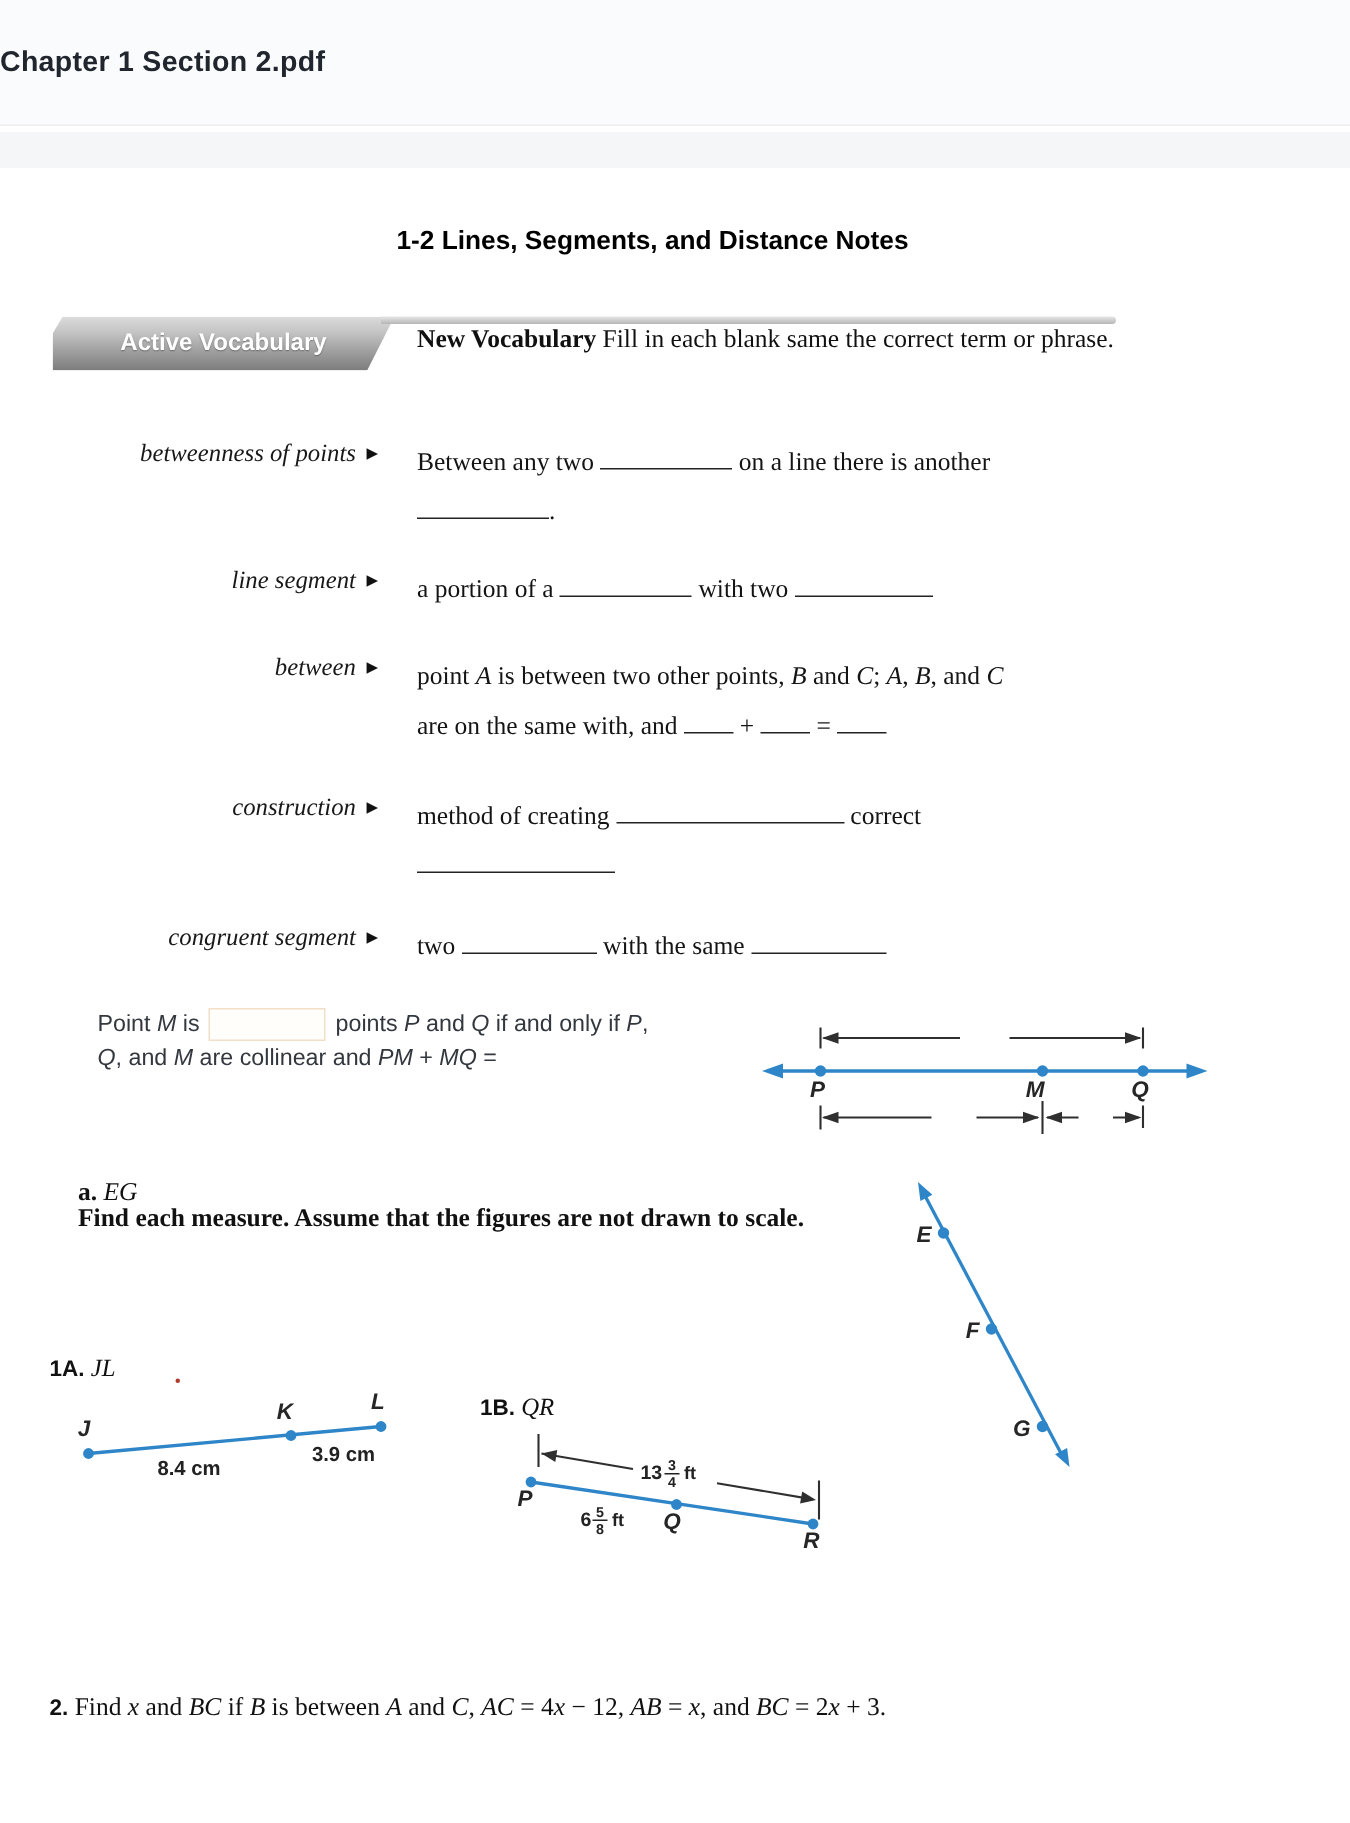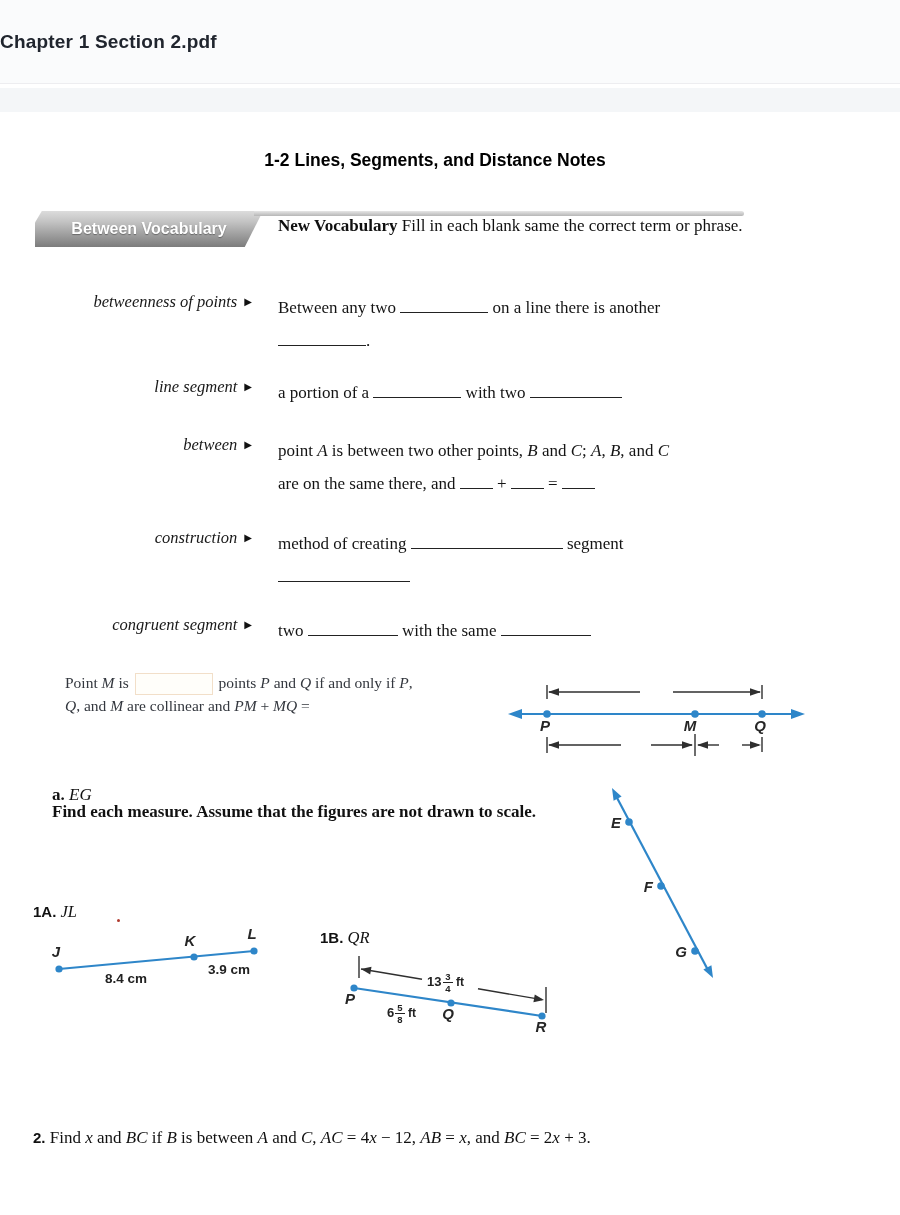--- a/index.html
+++ b/index.html
@@ -32,21 +32,21 @@
   .def{position:absolute;left:278px;top:4px;width:486px;font:17px "Liberation Serif",serif;color:#141414;}
   .dline{height:33px;line-height:24px;white-space:nowrap;}
 
   .it{font-style:italic;}
   .bd{font-weight:bold;}
   .bs{font-weight:bold;font-family:"Liberation Sans",sans-serif;font-size:15px;font-style:normal;}
   .blank{display:inline-block;border-bottom:1.4px solid #222;height:13px;vertical-align:baseline;}
   .ansbox{display:inline-block;width:76px;height:20px;border:1px solid #f2dfc9;background:#fffefa;vertical-align:middle;margin:0 2px;}
 
   .pointm{left:65px;top:559px;width:440px;font:15.5px "Liberation Sans",sans-serif;color:#33373e;}
-  .pointm .pline{height:23px;line-height:23px;white-space:nowrap;font-family:Liberation Serif, serif;}
+  .pointm .pline{height:23px;line-height:23px;white-space:nowrap;}
 
   .findh{left:52px;top:646px;width:640px;font:17px "Liberation Serif",serif;color:#111;margin-top:44px;}
   .itema{left:52px;top:673px;font:17px "Liberation Serif",serif;color:#111;}
 
   .p1a{left:33px;top:790px;font:16.5px "Liberation Serif",serif;color:#111;}
   .p1b{left:320px;top:816px;font:16.5px "Liberation Serif",serif;color:#111;}
   .p2{left:33px;top:1016px;width:845px;font:17px "Liberation Serif",serif;color:#111;white-space:nowrap;}
 
   .reddot{left:117px;top:807px;width:3px;height:3px;border-radius:50%;background:#b03a2e;}
 
@@ -64,48 +64,48 @@
 
   <div class="titlebar">
     <span class="ttl">Chapter 1 Section 2.pdf</span>
   </div>
   <div class="band"></div>
 
   <div class="page">
 
     <div class="abs heading">1-2 Lines, Segments, and Distance Notes</div>
 
-    <div class="abs tab">Between Vocabulary</div>
+    <div class="abs tab">Active Vocabulary</div>
     <div class="abs tabbar"></div>
     <div class="abs intro"><span class="bd">New Vocabulary</span><span>  Fill in each blank same the correct term or phrase.</span></div>
 
     <div class="abs vrow" style="top:180px">
       <div class="term"><span>betweenness of points</span><span class="tri">▶</span></div>
       <div class="def">
         <div class="dline"><span>Between any two </span><span class="blank" style="width: 88px;"></span><span> on a line there is another</span></div>
         <div class="dline"><span class="blank" style="width: 88px;"></span><span>.</span></div>
       </div>
     </div>
     <div class="abs vrow" style="top:265px">
       <div class="term"><span>line segment</span><span class="tri">▶</span></div>
       <div class="def">
         <div class="dline"><span>a portion of a </span><span class="blank" style="width: 88px;"></span><span> with two </span><span class="blank" style="width: 92px;"></span></div>
       </div>
     </div>
     <div class="abs vrow" style="top:323px">
       <div class="term"><span>between</span><span class="tri">▶</span></div>
       <div class="def">
         <div class="dline"><span>point </span><span class="it">A</span><span> is between two other points, </span><span class="it">B</span><span> and </span><span class="it">C</span><span>; </span><span class="it">A</span><span>, </span><span class="it">B</span><span>, and </span><span class="it">C</span></div>
-        <div class="dline"><span>are on the same there, and </span><span class="blank" style="width: 33px;"></span><span> + </span><span class="blank" style="width: 33px;"></span><span> = </span><span class="blank" style="width: 33px;"></span></div>
+        <div class="dline"><span>are on the same with, and </span><span class="blank" style="width: 33px;"></span><span> + </span><span class="blank" style="width: 33px;"></span><span> = </span><span class="blank" style="width: 33px;"></span></div>
       </div>
     </div>
     <div class="abs vrow" style="top:416px">
       <div class="term"><span>construction</span><span class="tri">▶</span></div>
       <div class="def">
-        <div class="dline"><span>method of creating </span><span class="blank" style="width: 152px;"></span><span> segment</span></div>
+        <div class="dline"><span>method of creating </span><span class="blank" style="width: 152px;"></span><span> correct</span></div>
         <div class="dline"><span class="blank" style="width: 132px;"></span></div>
       </div>
     </div>
     <div class="abs vrow" style="top:503px">
       <div class="term"><span>congruent segment</span><span class="tri">▶</span></div>
       <div class="def">
         <div class="dline"><span>two </span><span class="blank" style="width: 90px;"></span><span> with the same </span><span class="blank" style="width: 90px;"></span></div>
       </div>
     </div>
 

